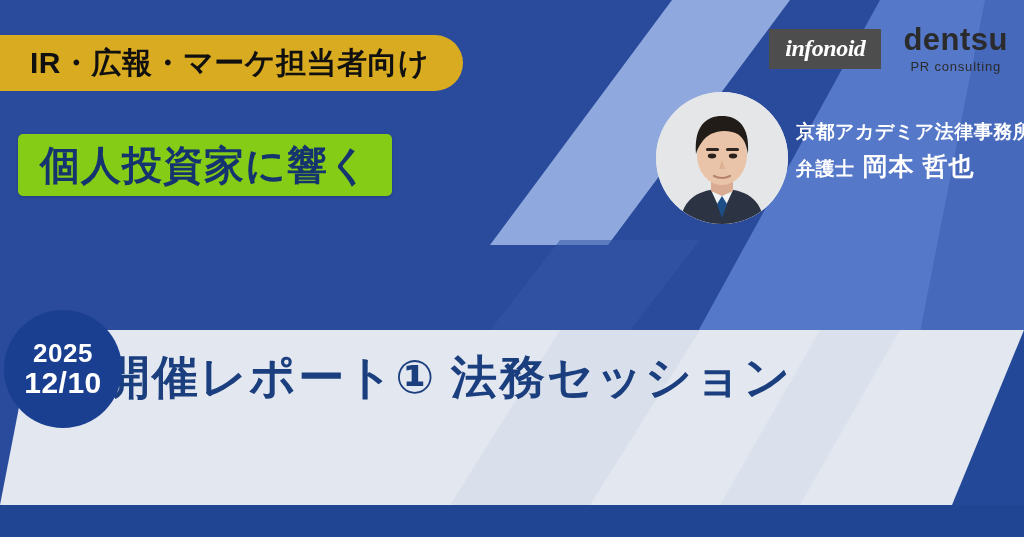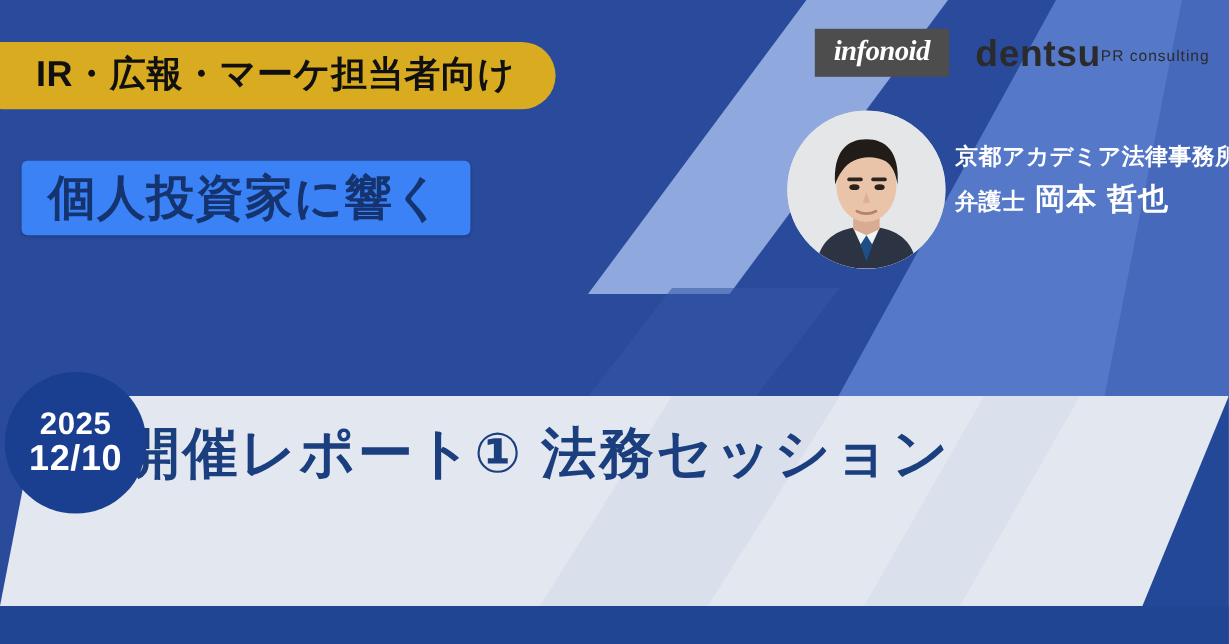--- a/index.html
+++ b/index.html
@@ -32,21 +32,21 @@
     font-weight:bold;
     letter-spacing:.5px;
     white-space:nowrap;
     line-height:1;
   }
 
   
   .title-box{
     position:absolute;left:18px;top:134px;
     height:62px;
-    background:#3b82f6;
+    background:#84cc16;
     border-radius:5px;
     display:flex;align-items:center;
     padding:0 22px;
     z-index:6;
     box-shadow:0 1px 3px rgba(0,0,0,.18);
   }
   .title-box-text{
     color:#15336e;
     font-size:40px;
     font-weight:bold;
@@ -127,21 +127,21 @@
   }
   .logo-infonoid span{
     color:#ffffff;
     font-family:"Liberation Serif","DejaVu Serif",serif;
     font-style:italic;
     font-weight:bold;
     font-size:24px;
     line-height:1;
     letter-spacing:-.5px;
   }
-  .logo-dentsu{display:flex;flex-direction:row;align-items:center;}
+  .logo-dentsu{display:flex;flex-direction:column;align-items:center;}
   .logo-dentsu .d1{
     color:#2b2b2b;font-size:31px;font-weight:bold;line-height:1;letter-spacing:.5px;
   }
   .logo-dentsu .d2{
     color:#2b2b2b;font-size:13px;font-weight:normal;line-height:1;
     letter-spacing:.8px;margin-top:5px;
   }
 
   
   .speaker-photo{

